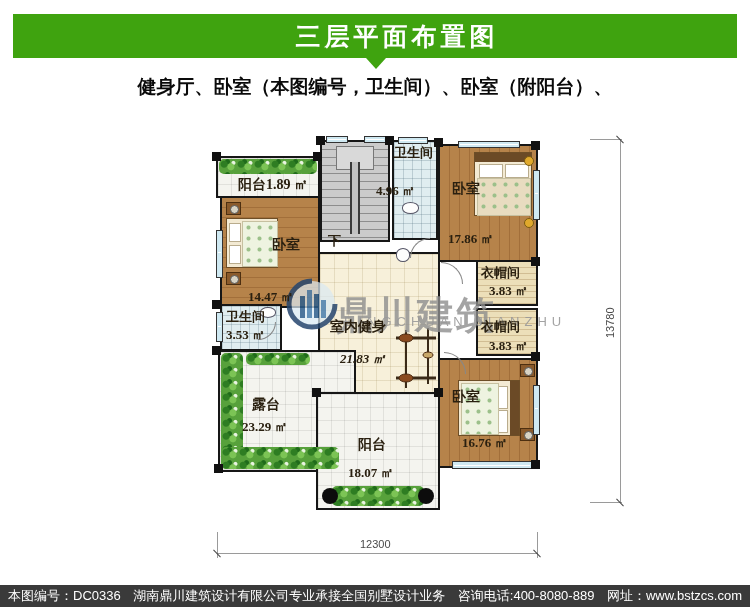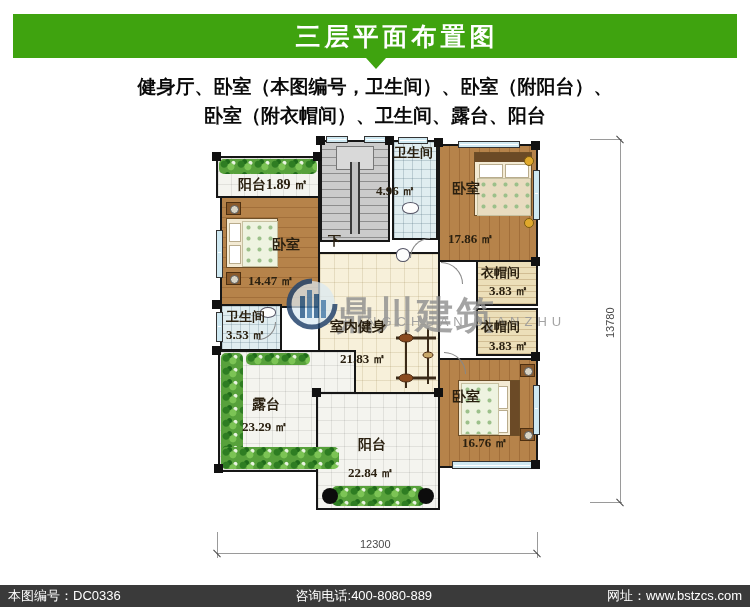--- a/index.html
+++ b/index.html
@@ -86,41 +86,40 @@
 </style>
 </head>
 <body>
 
 <div class="abs header-bar">
   <span class="header-title">三层平面布置图</span>
 </div>
 <div class="abs header-arrow"></div>
 <div class="abs desc">
   <div>健身厅、卧室（本图编号，卫生间）、卧室（附阳台）、</div>
-  <div>卧室（附衣帽间）、卫生间、露台、阳台</div>
 </div>
 
 <div class="abs" style="left:0;top:130px;width:750px;height:450px;">
 
   <div class="abs room tile-white" style="left:216px;top:26px;width:104px;height:42px;"></div>
   <div class="abs greens" style="left:219px;top:29px;width:98px;height:15px;"></div>
   <div class="abs rlabel" style="left:238px;top:46px;">
     <span>阳台</span><span>1.89 ㎡</span>
   </div>
 
   <div class="abs room wood-h" style="left:220px;top:66px;width:100px;height:112px;"></div>
   <div class="abs bed" style="left:226px;top:88px;width:52px;height:50px;">
     <span class="pillow" style="left:2px;top:4px;width:10px;height:17px;"></span>
     <span class="pillow" style="left:2px;top:26px;width:10px;height:17px;"></span>
     <span class="duvet" style="left:15px;top:2px;width:34px;height:44px;"></span>
   </div>
   <div class="abs stand" style="left:226px;top:72px;width:15px;height:13px;"></div>
   <div class="abs stand" style="left:226px;top:142px;width:15px;height:13px;"></div>
   <div class="abs rlabel" style="left:272px;top:106px;">卧室</div>
-  <div class="abs rlabel small" style="left:248px;top:142px;">14.47 ㎡</div>
+  <div class="abs rlabel small" style="left:248px;top:158px;">14.47 ㎡</div>
 
   <div class="abs room stairs" style="left:320px;top:10px;width:70px;height:102px;">
     <span class="abs stair-top"></span>
     <span class="abs stair-core"></span>
   </div>
   <div class="abs rlabel small" style="left:328px;top:102px;">下</div>
 
   <div class="abs room tile-bath" style="left:392px;top:10px;width:46px;height:100px;"></div>
   <div class="abs rlabel small" style="left:394px;top:14px;">卫生间</div>
   <div class="abs rlabel small" style="left:376px;top:52px;">4.96 ㎡</div>
@@ -147,21 +146,21 @@
   <div class="abs rlabel small" style="left:481px;top:188px;">衣帽间</div>
   <div class="abs rlabel small" style="left:489px;top:207px;">3.83 ㎡</div>
 
   <div class="abs room tile-bath" style="left:220px;top:174px;width:62px;height:47px;"></div>
   <div class="abs rlabel small" style="left:226px;top:178px;">卫生间</div>
   <div class="abs rlabel small" style="left:226px;top:196px;">3.53 ㎡</div>
   <div class="abs fixture" style="left:260px;top:177px;width:16px;height:11px;"></div>
 
   <div class="abs room tile-cream" style="left:318px;top:122px;width:122px;height:142px;"></div>
   <div class="abs rlabel" style="left:330px;top:188px;">室内健身</div>
-  <div class="abs rlabel small" style="left:340px;top:220px;">21.83 ㎡</div>
+  <div class="abs rlabel small" style="left:340px;top:220px;font-style:italic;">21.83 ㎡</div>
   <svg class="abs" style="left:394px;top:198px;z-index:4;" width="44" height="62" viewBox="0 0 44 62">
     <line x1="12" y1="2" x2="12" y2="60" stroke="#3a2a18" stroke-width="2"></line>
     <line x1="34" y1="0" x2="34" y2="56" stroke="#3a2a18" stroke-width="2"></line>
     <line x1="2" y1="10" x2="42" y2="10" stroke="#3a2a18" stroke-width="3"></line>
     <line x1="2" y1="50" x2="42" y2="50" stroke="#3a2a18" stroke-width="3"></line>
     <ellipse cx="12" cy="10" rx="7" ry="4" fill="#8a4a1f" stroke="#4d2a10"></ellipse>
     <ellipse cx="12" cy="50" rx="7" ry="4" fill="#8a4a1f" stroke="#4d2a10"></ellipse>
     <ellipse cx="34" cy="27" rx="5" ry="3" fill="#c8a86a" stroke="#4d2a10"></ellipse>
   </svg>
 
@@ -182,21 +181,21 @@
   <div class="abs stand" style="left:520px;top:234px;width:15px;height:13px;"></div>
   <div class="abs stand" style="left:520px;top:298px;width:15px;height:13px;"></div>
   <div class="abs rlabel" style="left:452px;top:258px;">卧室</div>
   <div class="abs rlabel small" style="left:462px;top:304px;">16.76 ㎡</div>
 
   <div class="abs room tile-white" style="left:316px;top:262px;width:124px;height:118px;"></div>
   <div class="abs greens" style="left:332px;top:356px;width:92px;height:20px;"></div>
   <div class="abs column" style="left:322px;top:358px;width:16px;height:16px;"></div>
   <div class="abs column" style="left:418px;top:358px;width:16px;height:16px;"></div>
   <div class="abs rlabel" style="left:358px;top:306px;">阳台</div>
-  <div class="abs rlabel small" style="left:348px;top:334px;">22.84 ㎡</div>
+  <div class="abs rlabel small" style="left:348px;top:334px;">18.07 ㎡</div>
 
   <div class="abs window" style="left:326px;top:6px;width:22px;height:7px;"></div>
   <div class="abs window" style="left:364px;top:6px;width:22px;height:7px;"></div>
   <div class="abs window" style="left:398px;top:7px;width:30px;height:7px;"></div>
   <div class="abs window" style="left:458px;top:11px;width:62px;height:7px;"></div>
   <div class="abs window" style="left:533px;top:40px;width:7px;height:50px;"></div>
   <div class="abs window" style="left:216px;top:100px;width:7px;height:48px;"></div>
   <div class="abs window" style="left:216px;top:182px;width:7px;height:30px;"></div>
   <div class="abs window" style="left:533px;top:255px;width:7px;height:50px;"></div>
   <div class="abs window" style="left:452px;top:331px;width:80px;height:8px;"></div>
@@ -242,15 +241,16 @@
   <div class="abs dim-line" style="left:590px;top:9px;width:32px;height:1px;"></div>
   <div class="abs dim-line" style="left:590px;top:372px;width:32px;height:1px;"></div>
   <div class="abs dim-line" style="left:620px;top:9px;width:1px;height:364px;"></div>
   <div class="abs tick" style="left:615px;top:9px;"></div>
   <div class="abs tick" style="left:615px;top:372px;"></div>
   <div class="abs dim-text" style="left:604px;top:208px;transform:rotate(-90deg);transform-origin:left top;">13780</div>
 </div>
 
 <div class="abs footer">
   <span>本图编号：DC0336</span>
+  <span>湖南鼎川建筑设计有限公司专业承接全国别墅设计业务</span>
   <span>咨询电话:400-8080-889</span>
   <span>网址：www.bstzcs.com</span>
 </div>
 
 </body></html>

